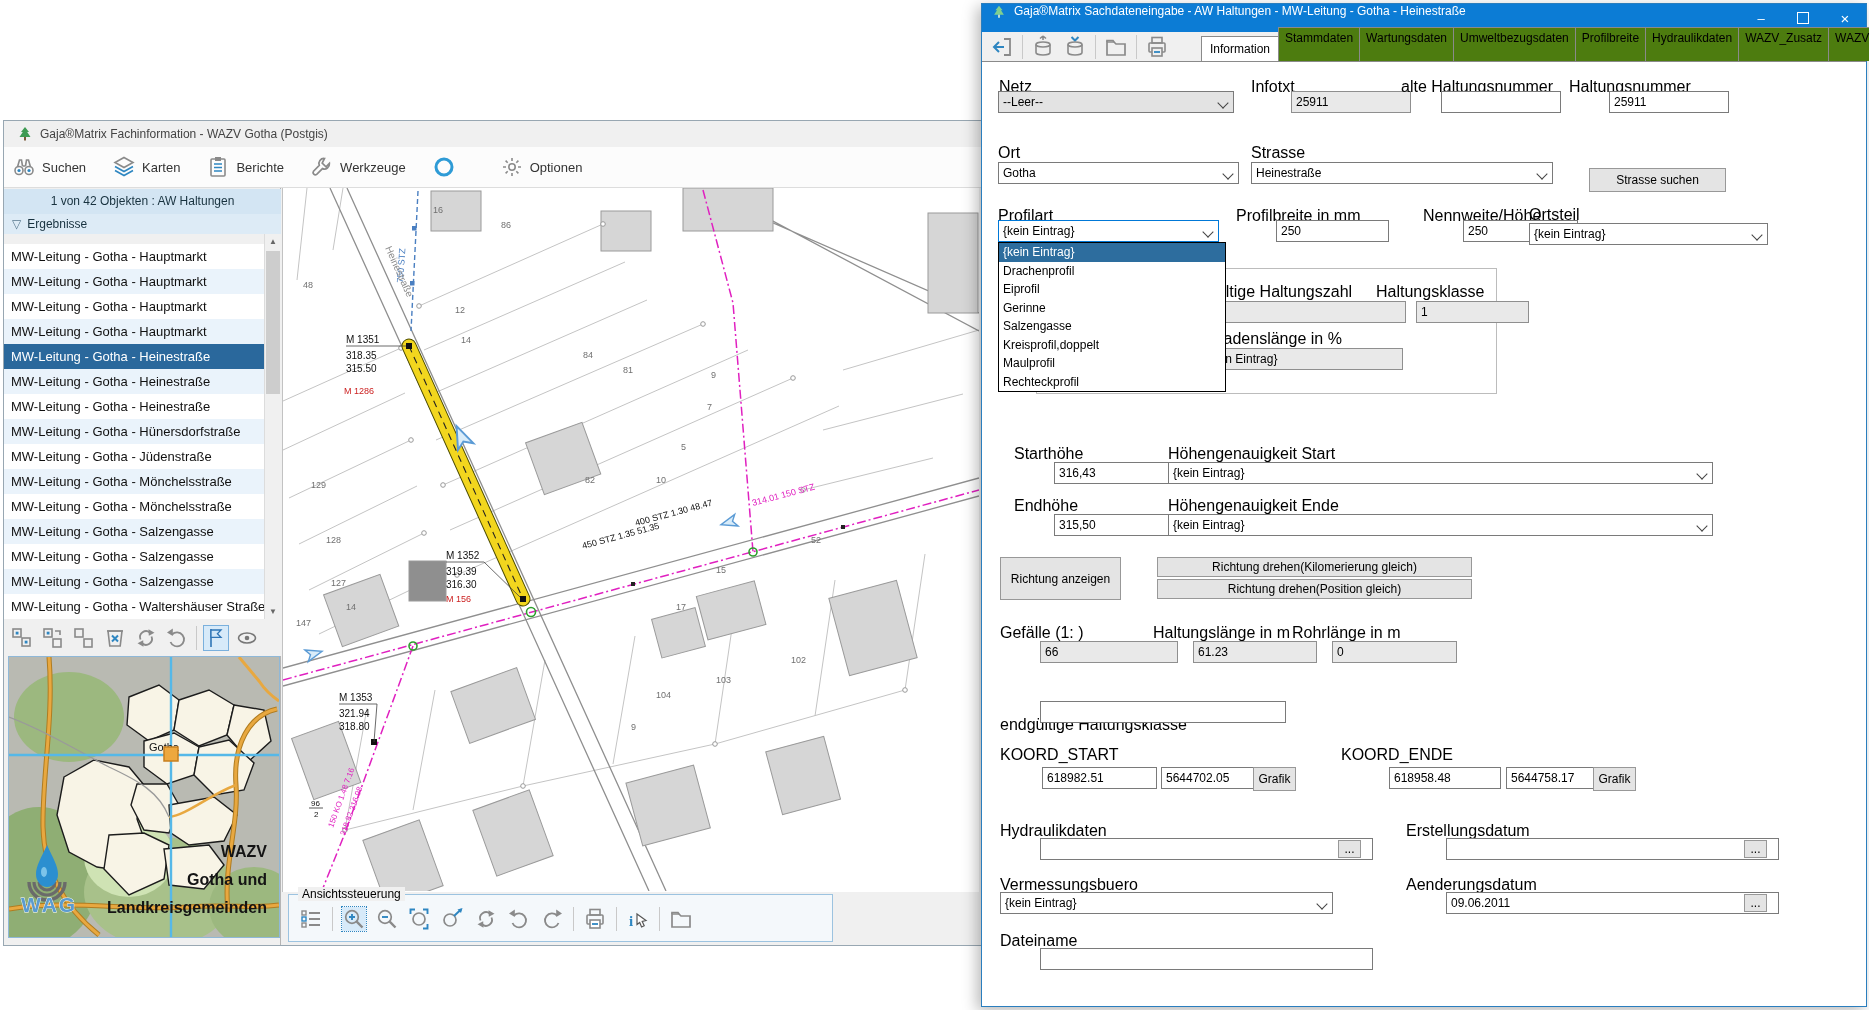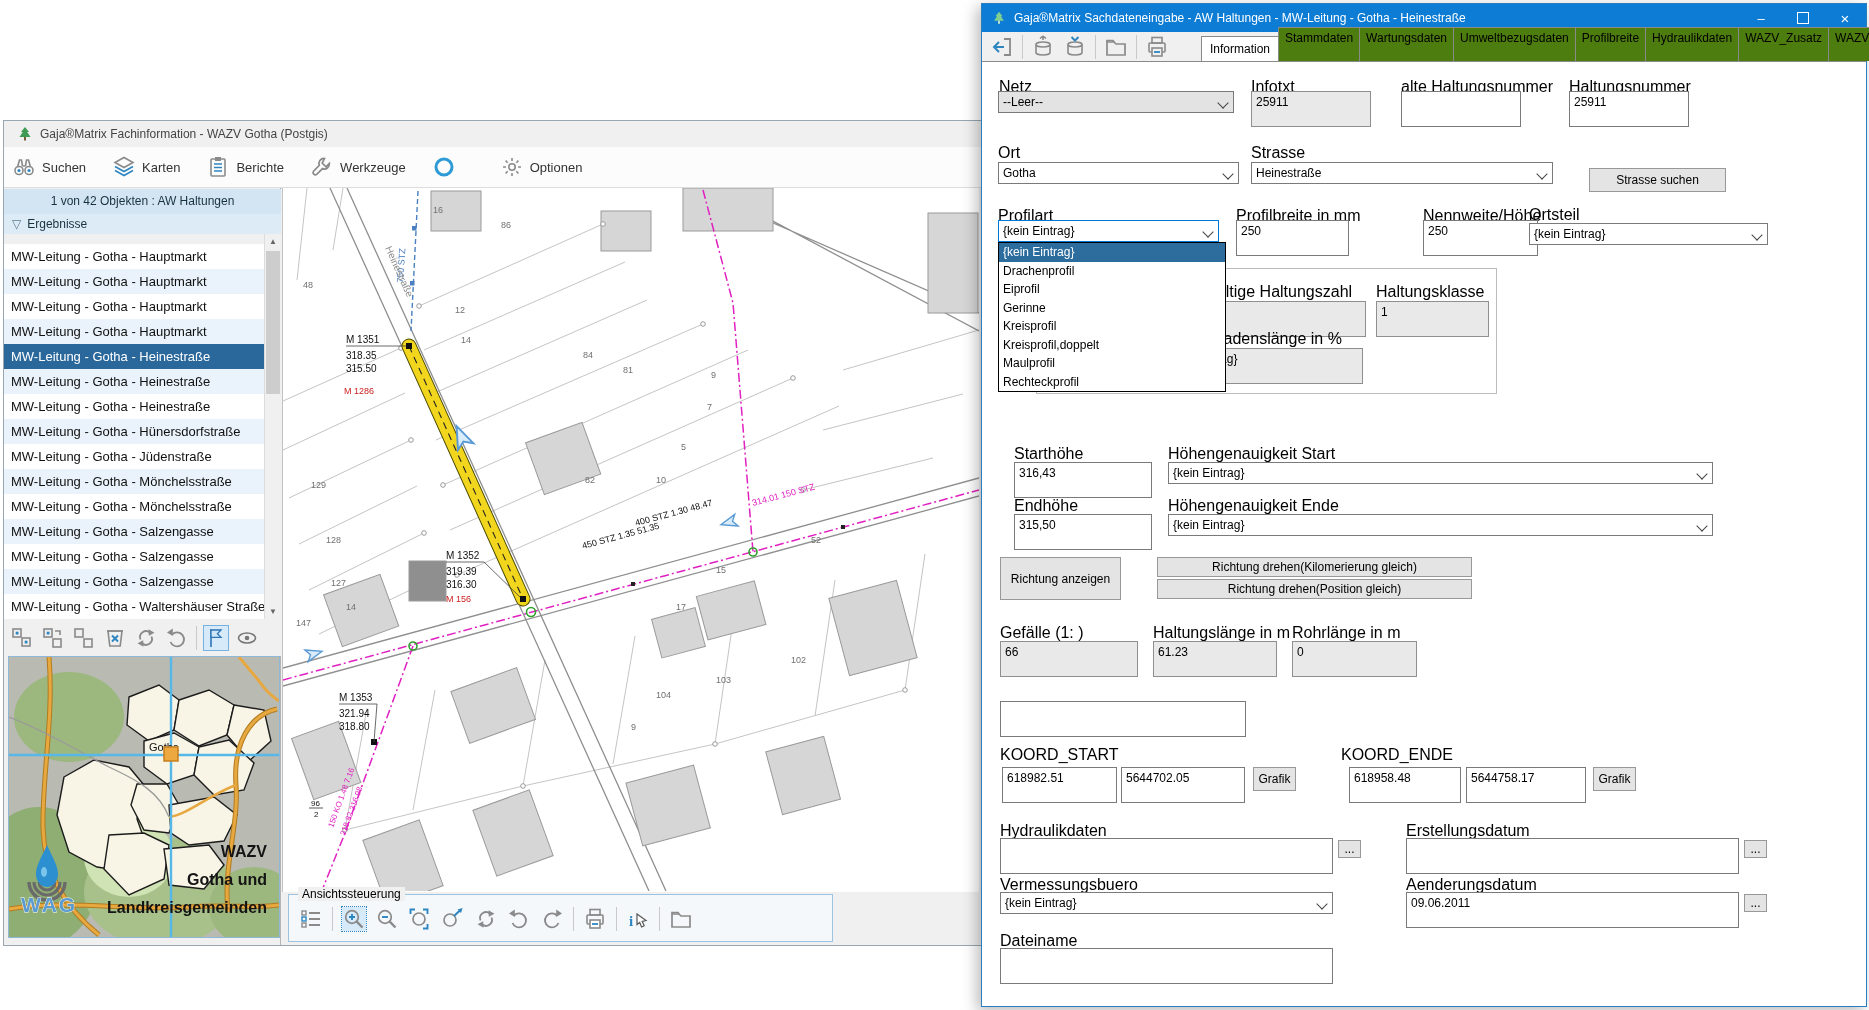--- a/index.html
+++ b/index.html
@@ -1,19 +1,19 @@
 <!DOCTYPE html>
 <html><head>
 <meta charset="utf-8">
 <style>
   html,body{margin:0;padding:0;background:#fff;font-family:"Liberation Sans",sans-serif;}
   #stage{position:relative;width:1869px;height:1010px;background:#fff;overflow:hidden;}
   
   .label{position:absolute;font-size:16px;color:#000;white-space:nowrap;}
-  .field{position:absolute;height:36px;line-height:20px;border:1px solid #7a7a7a;background:#fff;font-size:12px;padding:0 4px;box-sizing:border-box;white-space:nowrap;overflow:hidden;color:#000;}
+  .field{position:absolute;height:22px;line-height:20px;border:1px solid #7a7a7a;background:#fff;font-size:12px;padding:0 4px;box-sizing:border-box;white-space:nowrap;overflow:hidden;color:#000;margin-left:40px;}
   .field.ro{background:#e9e9e9;border-color:#8f8f8f;}
   .combo{position:absolute;height:22px;line-height:20px;border:1px solid #7a7a7a;background:#fff;font-size:12px;padding:0 20px 0 4px;box-sizing:border-box;white-space:nowrap;overflow:hidden;color:#000;}
   .combo.ro{background:#e3e3e3;}
   .combo.focus{border-color:#0078d7;}
   .chev{position:absolute;right:6px;top:7px;width:7px;height:7px;border-right:1.6px solid #444;border-bottom:1.6px solid #444;transform:rotate(45deg);}
   .btn{position:absolute;display:flex;align-items:center;justify-content:center;background:#e4e4e4;border:1px solid #989898;font-size:12px;box-sizing:border-box;color:#000;}
   .grp{position:absolute;border:1px solid #bcbcbc;box-sizing:border-box;}
   .gtitle{position:absolute;top:-8px;left:9px;background:#fff;padding:0 4px;font-size:12px;color:#000;}
   .vsep{width:1px;background:#c9c9c9;height:24px;}
   .icon24{width:24px;height:24px;flex:0 0 auto;}
@@ -34,21 +34,21 @@
   .sthumb{position:absolute;left:1px;top:17px;width:14px;height:143px;background:#cdcdcd;}
   .seltool{position:absolute;left:0;top:431px;width:277px;height:37px;background:#f0f0f0;display:flex;align-items:center;gap:7px;padding-left:6px;box-sizing:border-box;}
   .activebox{outline:1px solid #7ab0dd;background:#d7eaf9;}
   .ovwrap{position:absolute;left:4px;top:468px;width:272px;height:282px;border:1px solid #8fb8d8;box-sizing:border-box;background:#b9bab2;}
   .mapwrap{position:absolute;left:278px;top:67px;width:697px;height:704px;background:#fff;border-left:1px solid #c2c2c2;box-sizing:border-box;overflow:hidden;}
   .ansbox{position:absolute;left:284px;top:773px;width:545px;height:48px;border:1px solid #9cc3e0;background:#f4f8fb;box-sizing:border-box;}
   .ansbox .gtitle{background:#f0f0f0;}
   .ansicons{position:absolute;left:10px;top:12px;display:flex;align-items:center;gap:9px;}
   
   .win2{position:absolute;left:981px;top:3px;width:884px;height:1002px;background:#f0f0f0;border:1px solid #2a7ebe;box-sizing:content-box;box-shadow:-4px 4px 14px rgba(0,0,0,.28);}
-  .w2title{position:absolute;left:0;top:0;right:0;height:28px;background:#0c7cd5;color:#fff;display:flex;align-items:center;font-size:12px;}
+  .w2title{position:absolute;left:0;top:0;right:0;height:28px;background:#0c7cd5;color:#fff;display:flex;align-items:flex-start;font-size:12px;}
   .wbtn{width:42px;height:28px;display:flex;align-items:center;justify-content:center;color:#fff;font-size:13px;}
   .w2tool{position:absolute;left:0;top:28px;right:0;height:29px;background:#f0f0f0;display:flex;align-items:center;gap:8px;padding-left:8px;box-sizing:border-box;}
   .tabs{position:absolute;left:219px;top:33px;height:24px;display:flex;align-items:flex-end;z-index:5;}
   .tab{font-size:12px;color:#000;background:#4d7c0f;border:1px solid #8a8a8a;border-bottom:none;padding:3px 6px 16px 6px;margin-right:-1px;white-space:nowrap;}
   .tab.active{background:#fff;padding:5px 8px;position:relative;z-index:6;margin-top:10px;}
   .formpanel{position:absolute;left:0;top:57px;right:0;bottom:0;background:#fff;border-top:1px solid #8a8a8a;}
   .ddlist{position:absolute;left:16px;top:238px;width:226px;background:#fff;border:1px solid #000;z-index:20;}
   .dditem{height:18.5px;line-height:18.5px;font-size:12px;padding-left:4px;color:#000;white-space:nowrap;}
   .dditem.sel{background:#2d6d9e;color:#fff;}
 </style>
@@ -538,21 +538,21 @@
     <div class="label" style="left:394px;top:279px">Haltungsklasse</div>
     <div class="field ro" style="left:394px;top:297px;width:113px">1</div>
     <div class="label" style="left:214px;top:326px">Schadenslänge in %</div>
     <div class="field ro" style="left:179px;top:344px;width:202px">{kein Eintrag}</div>
 
     <div class="ddlist">
       <div class="dditem sel">{kein Eintrag}</div>
       <div class="dditem">Drachenprofil</div>
       <div class="dditem">Eiprofil</div>
       <div class="dditem">Gerinne</div>
-      <div class="dditem">Kreisprofil</div>
+      <div class="dditem">Salzengasse</div>
       <div class="dditem">Kreisprofil,doppelt</div>
       <div class="dditem">Maulprofil</div>
       <div class="dditem">Rechteckprofil</div>
     </div>
 
     <div class="label" style="left:32px;top:441px">Starthöhe</div>
     <div class="field" style="left:32px;top:458px;width:138px">316,43</div>
     <div class="label" style="left:186px;top:441px">Höhengenauigkeit Start</div>
     <div class="combo" style="left:186px;top:458px;width:545px"><span>{kein Eintrag}</span><span class="chev"></span></div>
     <div class="label" style="left:32px;top:493px">Endhöhe</div>

